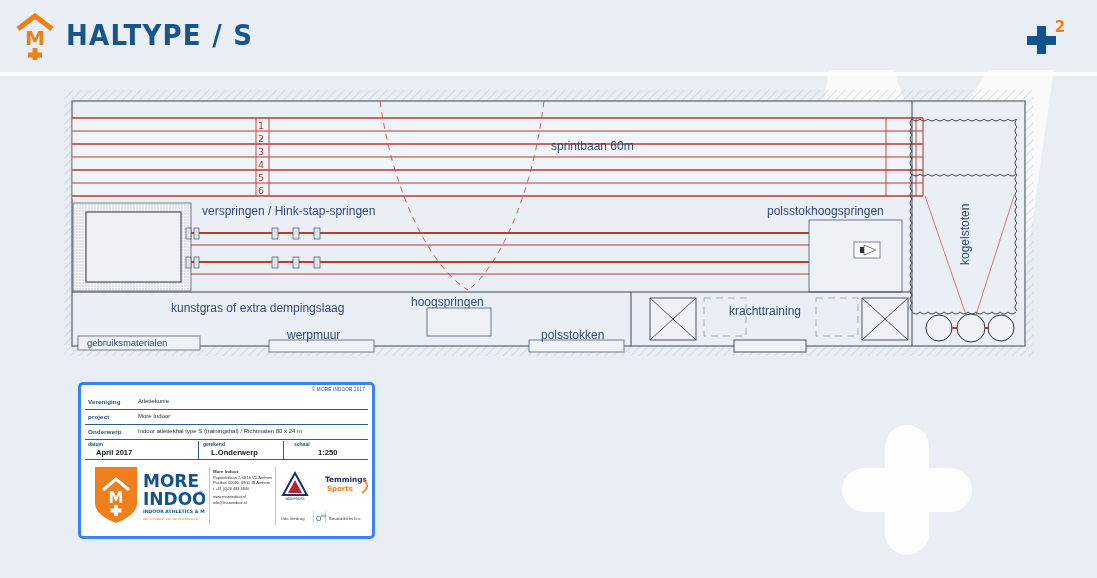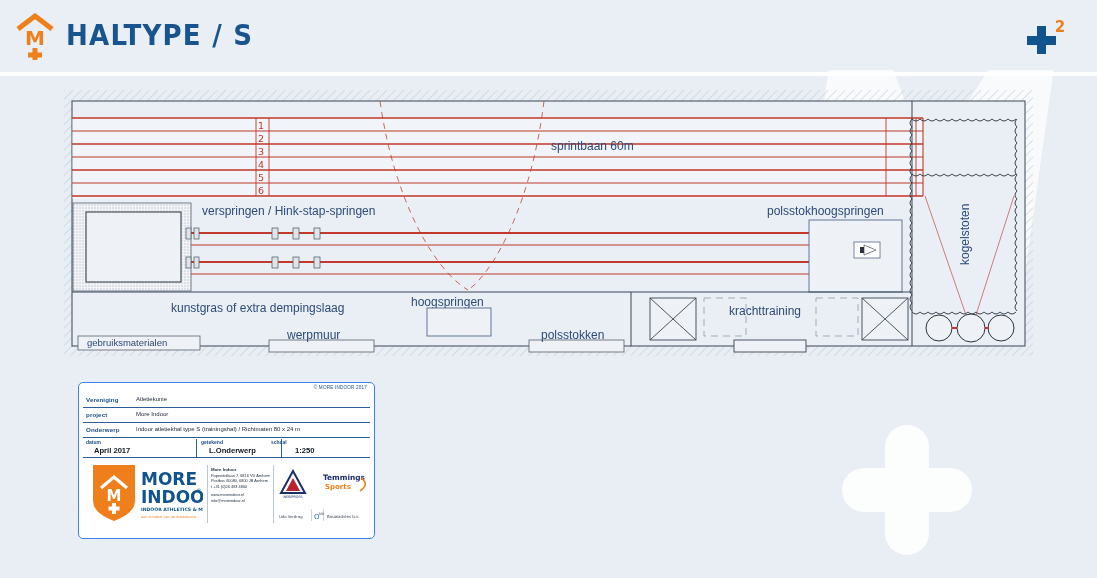--- a/index.html
+++ b/index.html
@@ -70,21 +70,21 @@
     z-index: 2;
   }
   #drawing svg { display:block; }
 
   
   #titleblock {
     position: absolute;
     left: 78px; top: 382px;
     width: 297px; height: 157px;
     background: #ffffff;
-    border: 1px solid #3b82f6;
+    border: 3px solid #3b82f6;
     border-radius: 5px;
     z-index: 3;
     overflow: hidden;
   }
   .tb-row {
     position: relative;
     height: 15px;
     border-bottom: 1px solid #2d5d96;
     margin: 0 4px;
   }
@@ -331,21 +331,21 @@
       <div class="tb-cell" style="left:3px;width:110px">
         <span class="mini">datum</span>
         <span class="big">April 2017</span>
       </div>
       <div class="tb-div" style="left:113px"></div>
       <div class="tb-cell" style="left:118px;width:110px">
         <span class="mini">getekend</span>
         <span class="big">L.Onderwerp</span>
       </div>
       <div class="tb-div" style="left:198px"></div>
-      <div class="tb-cell" style="left:188px;width:85px">
+      <div class="tb-cell" style="left:209px;width:85px">
         <span class="mini">schaal</span>
         <span class="big" style="left:24px">1:250</span>
       </div>
     </div>
 
     <div id="tb-logos">
       <div id="mi-logo">
         <svg width="112" height="62" viewBox="0 0 112 62" xmlns="http://www.w3.org/2000/svg">
           <path d="M2 2 H44 V38 Q44 50 23 58 Q2 50 2 38 Z" fill="#ef7f1a"></path>
           <path d="M10 25 L23 14 L36 25" stroke="#ffffff" stroke-width="3.2" fill="none"></path>

